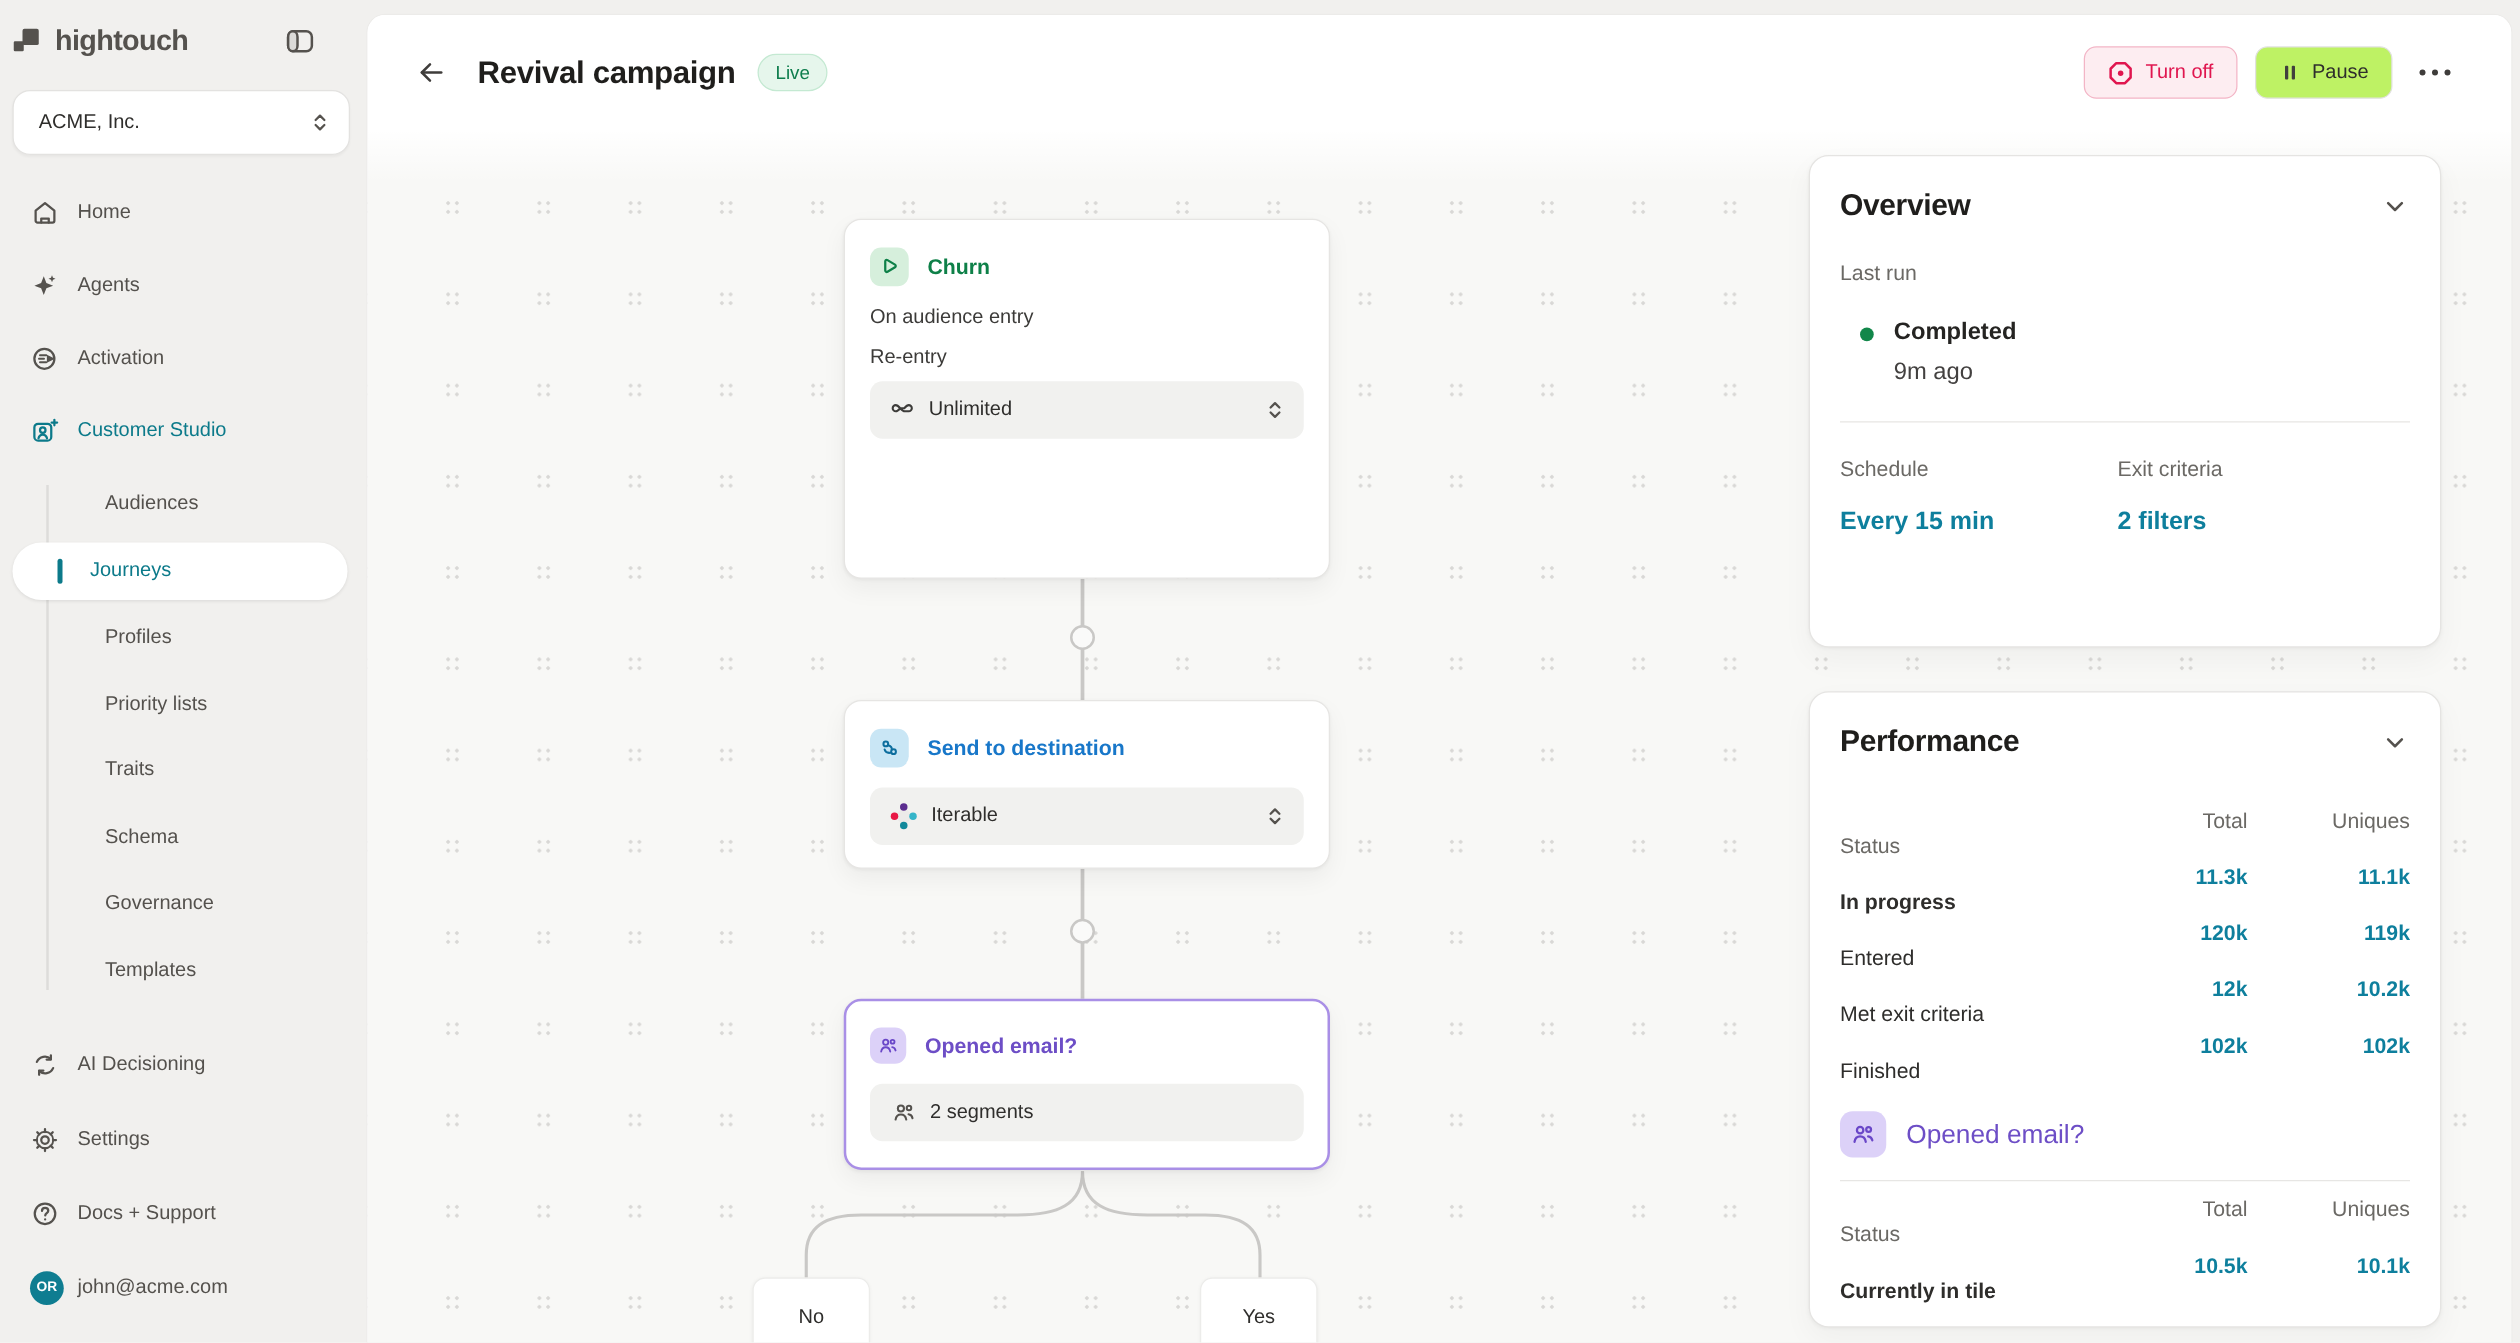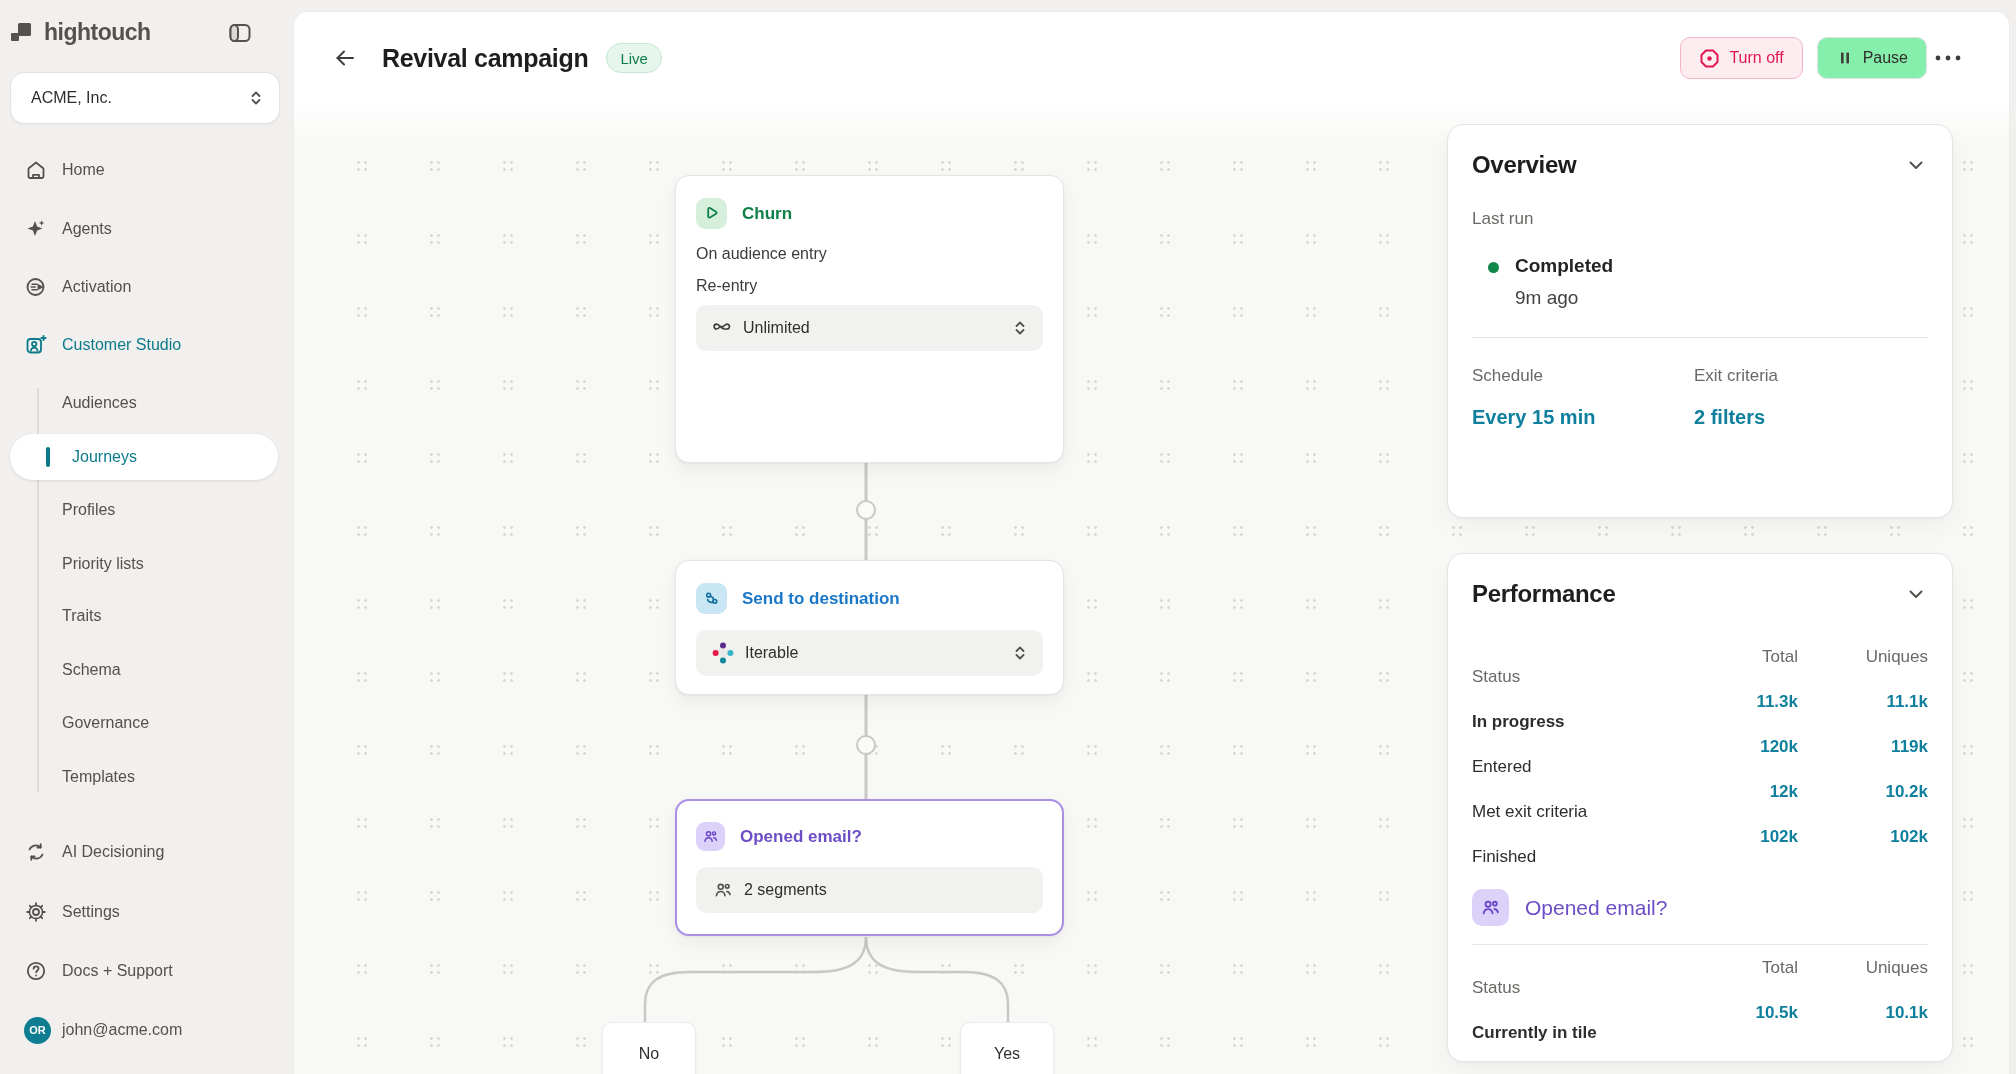--- a/index.html
+++ b/index.html
@@ -22,21 +22,21 @@
   .workspace { position:absolute; left:10px; top:72px; width:270px; height:52px; background:#fff; border:1px solid #e3e2e0;
     border-radius:14px; display:flex; align-items:center; padding:0 14px 0 20px; box-shadow:0 1px 2px rgba(0,0,0,.04); cursor:pointer; }
   .workspace-name { flex:1; font-size:16px; color:#2f2e2c; }
 
   .nav-item { position:absolute; left:0; width:294px; height:36px; display:flex; align-items:center; padding-left:24px; cursor:pointer; }
   .nav-item .nicon { width:24px; height:24px; margin-right:14px; flex:0 0 auto; }
   .nav-item .nlabel { font-size:16px; color:#54514d; }
   .nav-item.teal .nlabel { color:#0c7a8a; font-weight:500; }
 
   .subnav-rule { position:absolute; left:37px; top:388px; width:2px; height:404px; background:#dddcda; }
-  .sub-item { position:absolute; left:0; width:294px; height:36px; display:flex; align-items:center; padding-left:62px; cursor:pointer; }
+  .sub-item { position:absolute; left:0; width:294px; height:36px; display:flex; align-items:center; padding-left:84px; cursor:pointer; }
   .sub-item .nlabel { font-size:16px; color:#54514d; }
   .sub-selected { position:absolute; left:10px; top:434px; width:268px; height:46px; background:#fff; border-radius:23px;
     box-shadow:0 1px 3px rgba(0,0,0,.09); display:flex; align-items:center; padding-left:62px; cursor:pointer; z-index:2; }
   .sub-selected .tealbar { position:absolute; left:36px; top:13px; width:4px; height:20px; border-radius:2px; background:#0c7a8a; }
   .sub-selected .nlabel { font-size:16px; color:#0c7a8a; font-weight:500; }
 
   .user-row { position:absolute; left:0; top:1012px; width:294px; height:36px; display:flex; align-items:center; padding-left:24px; cursor:pointer; }
   .avatar { width:27px; height:27px; border-radius:50%; background:#0f7d91; color:#fff; font-size:11px; font-weight:bold;
     display:flex; align-items:center; justify-content:center; margin-right:11px; }
   .user-email { font-size:16px; color:#54514d; }
@@ -48,21 +48,21 @@
   .topbar { position:absolute; left:0; top:0; width:100%; height:92px; background:#fff; display:flex; align-items:center;
     padding:0 44px 0 38px; z-index:5; }
   .back-btn { width:26px; height:26px; margin-right:24px; cursor:pointer; }
   .page-title { font-size:25px; font-weight:bold; color:#1f1e1c; letter-spacing:-0.3px; }
   .live-badge { margin-left:18px; height:30px; padding:0 13px; border-radius:15px; background:#e6f6ec; border:1px solid #c4e9d2;
     color:#0e7d4d; font-size:15px; display:flex; align-items:center; }
   .topbar-spacer { flex:1; }
   .btn { height:42px; border-radius:10px; display:flex; align-items:center; padding:0 18px; font-size:16px; cursor:pointer;text-align:center; }
   .btn-turnoff { background:#fdedf1; border:1px solid #f3b5c6; color:#e0164f; font-weight:500; margin-right:14px; }
   .btn-turnoff svg { margin-right:9px; }
-  .btn-pause { background:#86efac; border:1px solid #e1e1df; color:#2f2e2c; font-weight:500; margin-right:4px; }
+  .btn-pause { background:#bef264; border:1px solid #e1e1df; color:#2f2e2c; font-weight:500; margin-right:17px; }
   .btn-pause svg { margin-right:9px; }
   .more-btn { width:34px; height:34px; display:flex; align-items:center; justify-content:center; cursor:pointer; }
 
   .canvas { position:absolute; left:0; top:92px; width:1715px; height:970px; background-color:#f8f8f6;
     background-image:
       radial-gradient(circle, #d8d7d5 1.2px, transparent 1.5px),
       radial-gradient(circle, #d8d7d5 1.2px, transparent 1.5px),
       radial-gradient(circle, #d8d7d5 1.2px, transparent 1.5px),
       radial-gradient(circle, #d8d7d5 1.2px, transparent 1.5px);
     background-size:73px 73px, 73px 73px, 73px 73px, 73px 73px;

